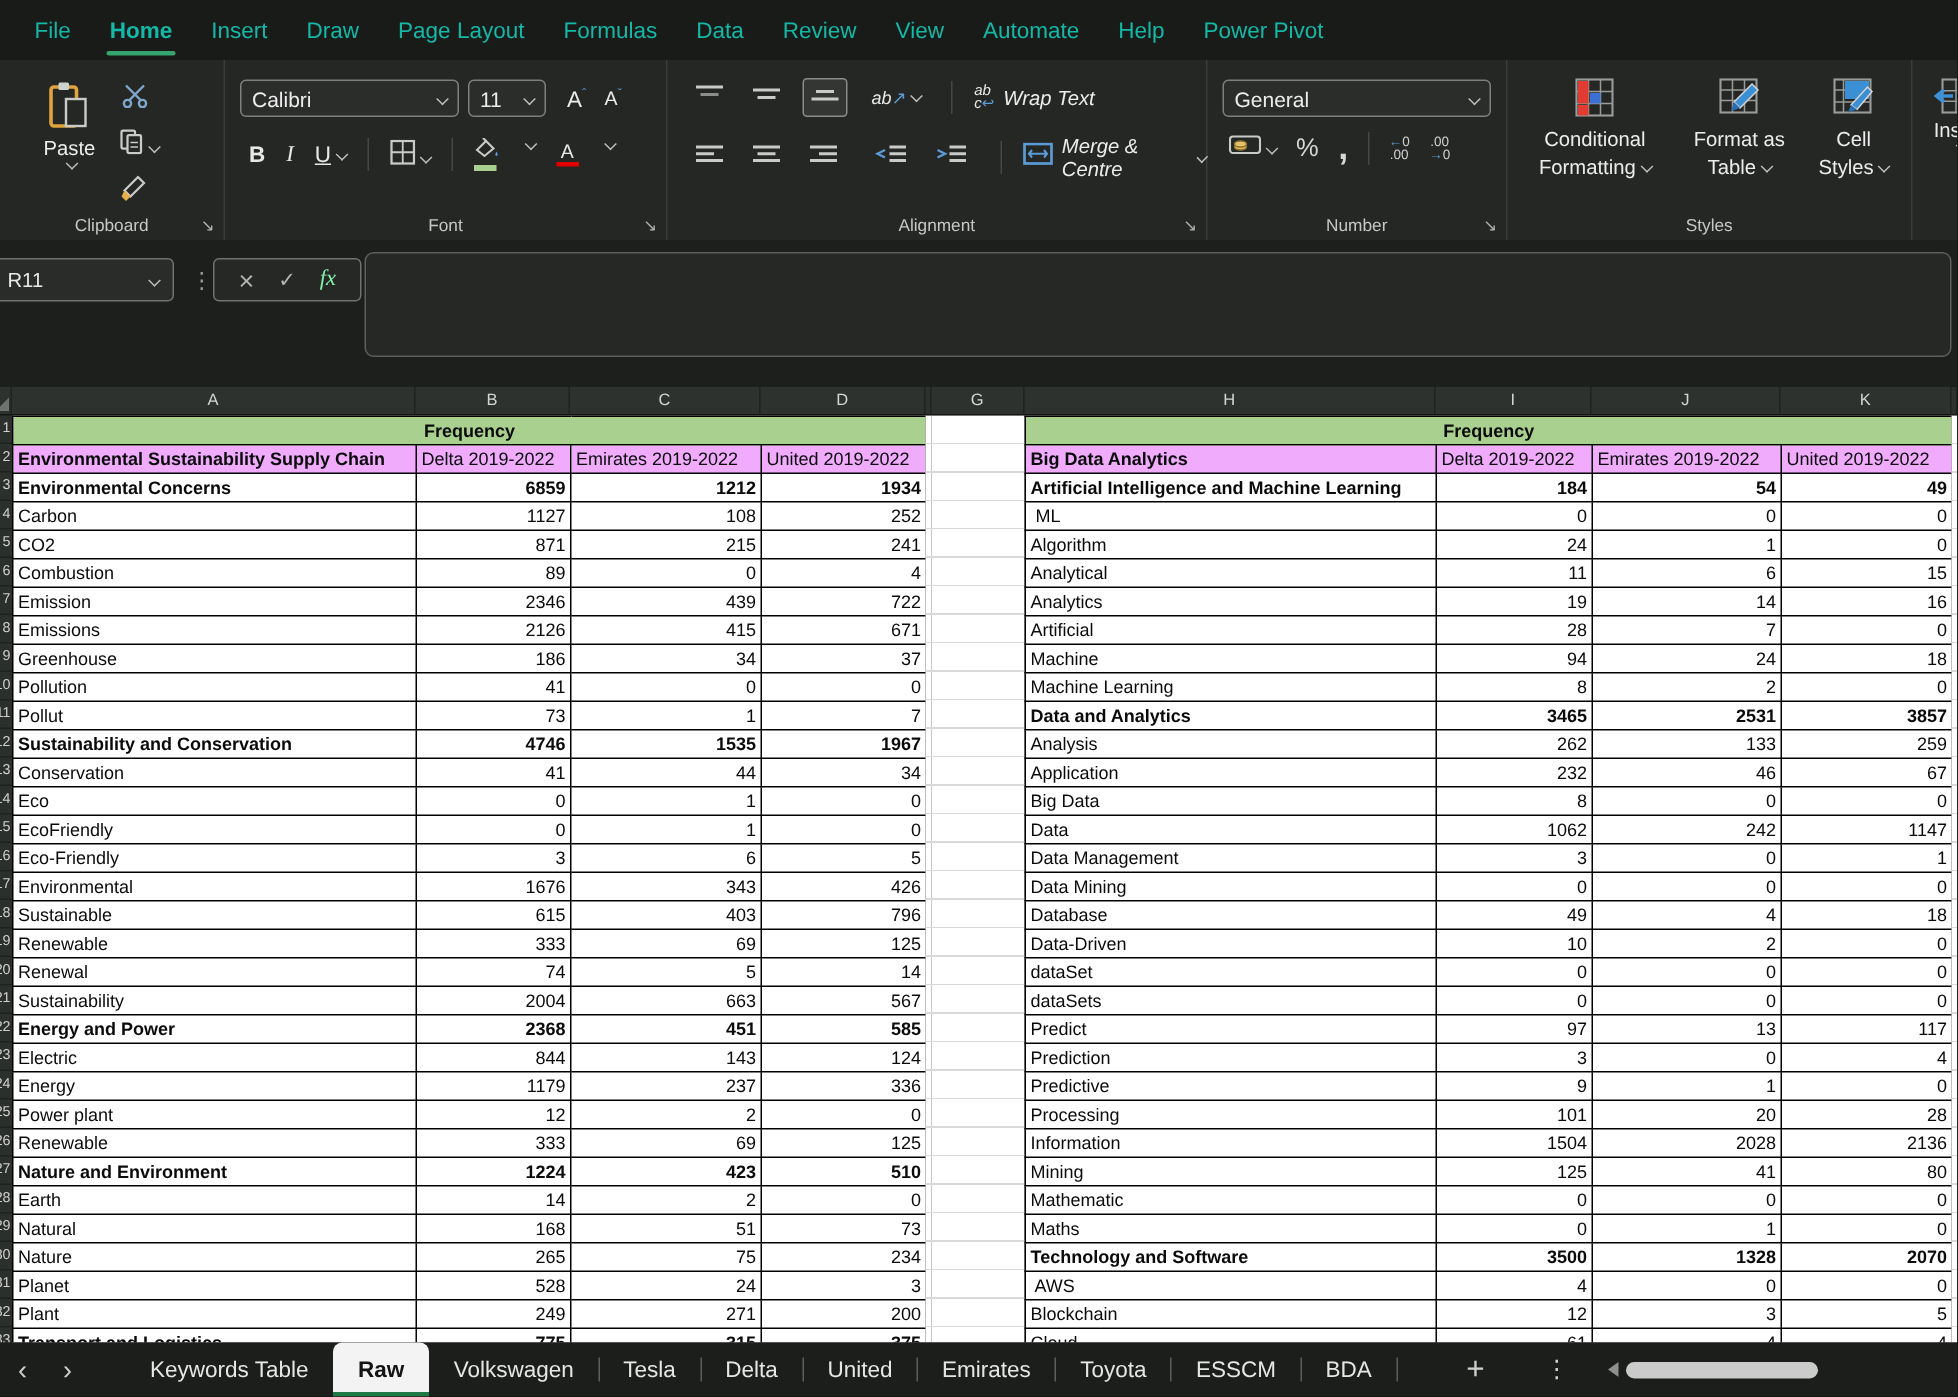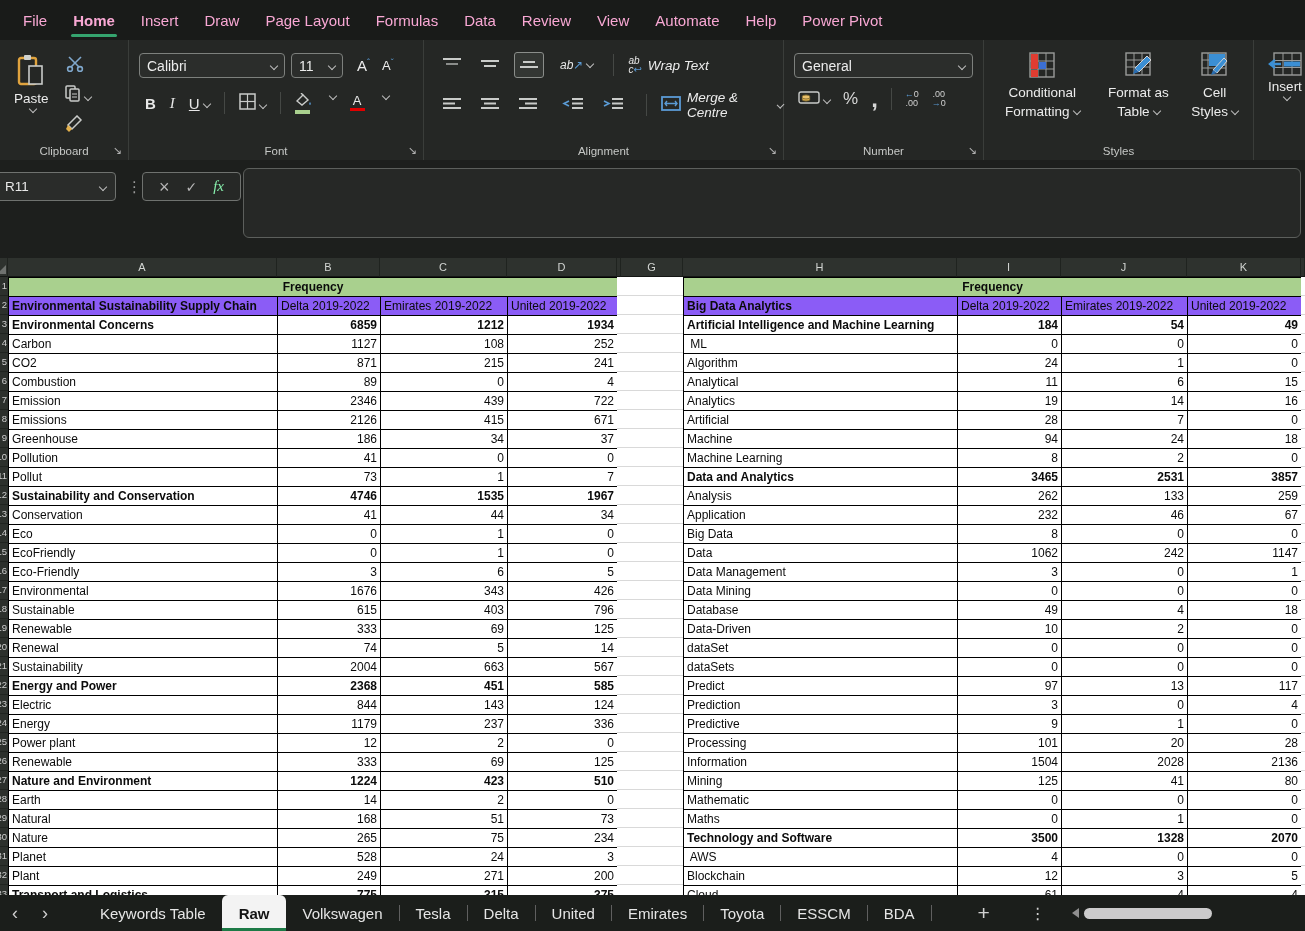--- a/index.html
+++ b/index.html
@@ -2,40 +2,40 @@
 <html><head>
 <meta charset="utf-8">
 <style>
   html,body{margin:0;padding:0;background:#111;}
   .app{position:relative;width:1305px;height:931px;overflow:hidden;background:#1d1f1d;
        font-family:"Liberation Sans","DejaVu Sans",sans-serif;color:#e8e8e8;
        -webkit-font-smoothing:antialiased;}
   
   .menubar{position:absolute;top:0;left:0;width:100%;height:40px;background:#191b19;
            display:flex;align-items:center;padding-left:10px;box-sizing:border-box;}
-  .menuitem{position:relative;padding:0 13px;font-size:15px;color:#f9a8d4;height:40px;
+  .menuitem{position:relative;padding:0 13px;font-size:15px;color:#14b8a6;height:40px;
             display:flex;align-items:center;cursor:default;}
   .menuitem.active{font-weight:bold;}
   .menuitem.active::after{content:"";position:absolute;left:11px;right:11px;bottom:3px;
             height:3px;border-radius:2px;background:#35a46e;}
   
   .ribbon{position:absolute;top:40px;left:0;width:100%;height:120px;background:#252725;
           display:flex;overflow:hidden;}
   .rgroup{position:relative;height:120px;box-sizing:border-box;border-right:1px solid #3a3d3a;flex:none;}
   .glabel{position:absolute;bottom:3px;left:0;right:0;text-align:center;font-size:11.5px;color:#c6c8c6;}
   .launcher{position:absolute;bottom:3px;right:6px;font-size:11px;color:#b0b0b0;cursor:default;}
   .chev{display:inline-block;width:5px;height:5px;border-right:1.5px solid #bdbdbd;
         border-bottom:1.5px solid #bdbdbd;transform:rotate(45deg);margin-left:4px;vertical-align:2px;}
   .combo{display:flex;align-items:center;justify-content:space-between;height:25px;background:#2b2d2b;
          border:1px solid #7d807d;border-radius:4px;font-size:14px;color:#ececec;
          padding:0 7px;box-sizing:border-box;}
   .icongray{stroke:#c9cbc9;fill:none;stroke-width:1.5;}
   .bigbtn{display:flex;flex-direction:column;align-items:center;font-size:13.5px;color:#ececec;cursor:default;}
   
-  .g-clipboard{width:129px;}
+  .g-clipboard{width:150px;padding-left:15px;}
   .cb-body{display:flex;padding:14px 0 0 14px;}
   .minicol{display:flex;flex-direction:column;gap:9px;margin-left:16px;padding-top:2px;}
   
   .g-font{width:295px;}
   .fnt-r1{display:flex;align-items:center;padding:13px 0 0 10px;gap:6px;}
   .fnt-r2{display:flex;align-items:center;padding:14px 0 0 16px;gap:14px;font-size:15px;}
   .afont{font-size:15px;color:#ececec;}
   .afont sup{font-size:9px;color:#5b9bd5;}
   .ubar{text-decoration:underline;}
   .redbar,.greenbar{display:block;height:3.5px;width:15px;margin-top:1px;}
@@ -90,21 +90,21 @@
            border-width:0 0 9px 9px;border-color:transparent transparent #6f726f transparent;}
   .sheetbody{position:absolute;top:277px;left:0;width:1305px;height:618px;overflow:hidden;background:#1d1f1d;}
   .rownums{position:absolute;left:0;top:0;width:8px;}
   .rn{position:relative;width:8px;height:19px;background:#2c302c;border-bottom:1px solid #1f231f;
       box-sizing:border-box;overflow:hidden;}
   .rn span{position:absolute;right:1px;top:3px;font-size:9.5px;color:#cfcfcf;}
   .xtable{position:absolute;top:0;border-collapse:collapse;table-layout:fixed;background:#fff;}
   .xtable td,.xtable th{border:1px solid #000;height:19px;box-sizing:border-box;padding:0 3px;
       font-size:12px;color:#0b0b0b;overflow:hidden;white-space:pre;font-weight:normal;}
   .xtable .band td{background:#a9d08e;text-align:center;font-weight:bold;}
-  .xtable .hdr td{background:#8b5cf6;}
+  .xtable .hdr td{background:#f0abfc;}
   .xtable .hdr td.title{font-weight:bold;}
   .xtable td.num{text-align:right;}
   .xtable tr.boldrow td{font-weight:bold;}
   .gapcol,.sliver{position:absolute;top:0;height:627px;background:#fff;
       background-image:repeating-linear-gradient(to bottom,transparent 0,transparent 18px,#d9d9d9 18px,#d9d9d9 19px);}
   
   .tabbar{position:absolute;top:895px;left:0;width:100%;height:36px;background:#1b1e1b;
           display:flex;align-items:center;}
   .tnav{font-size:18px;color:#cfcfcf;padding:0 12px;line-height:36px;}
   .tabs{display:flex;align-items:center;height:36px;margin-left:24px;}

